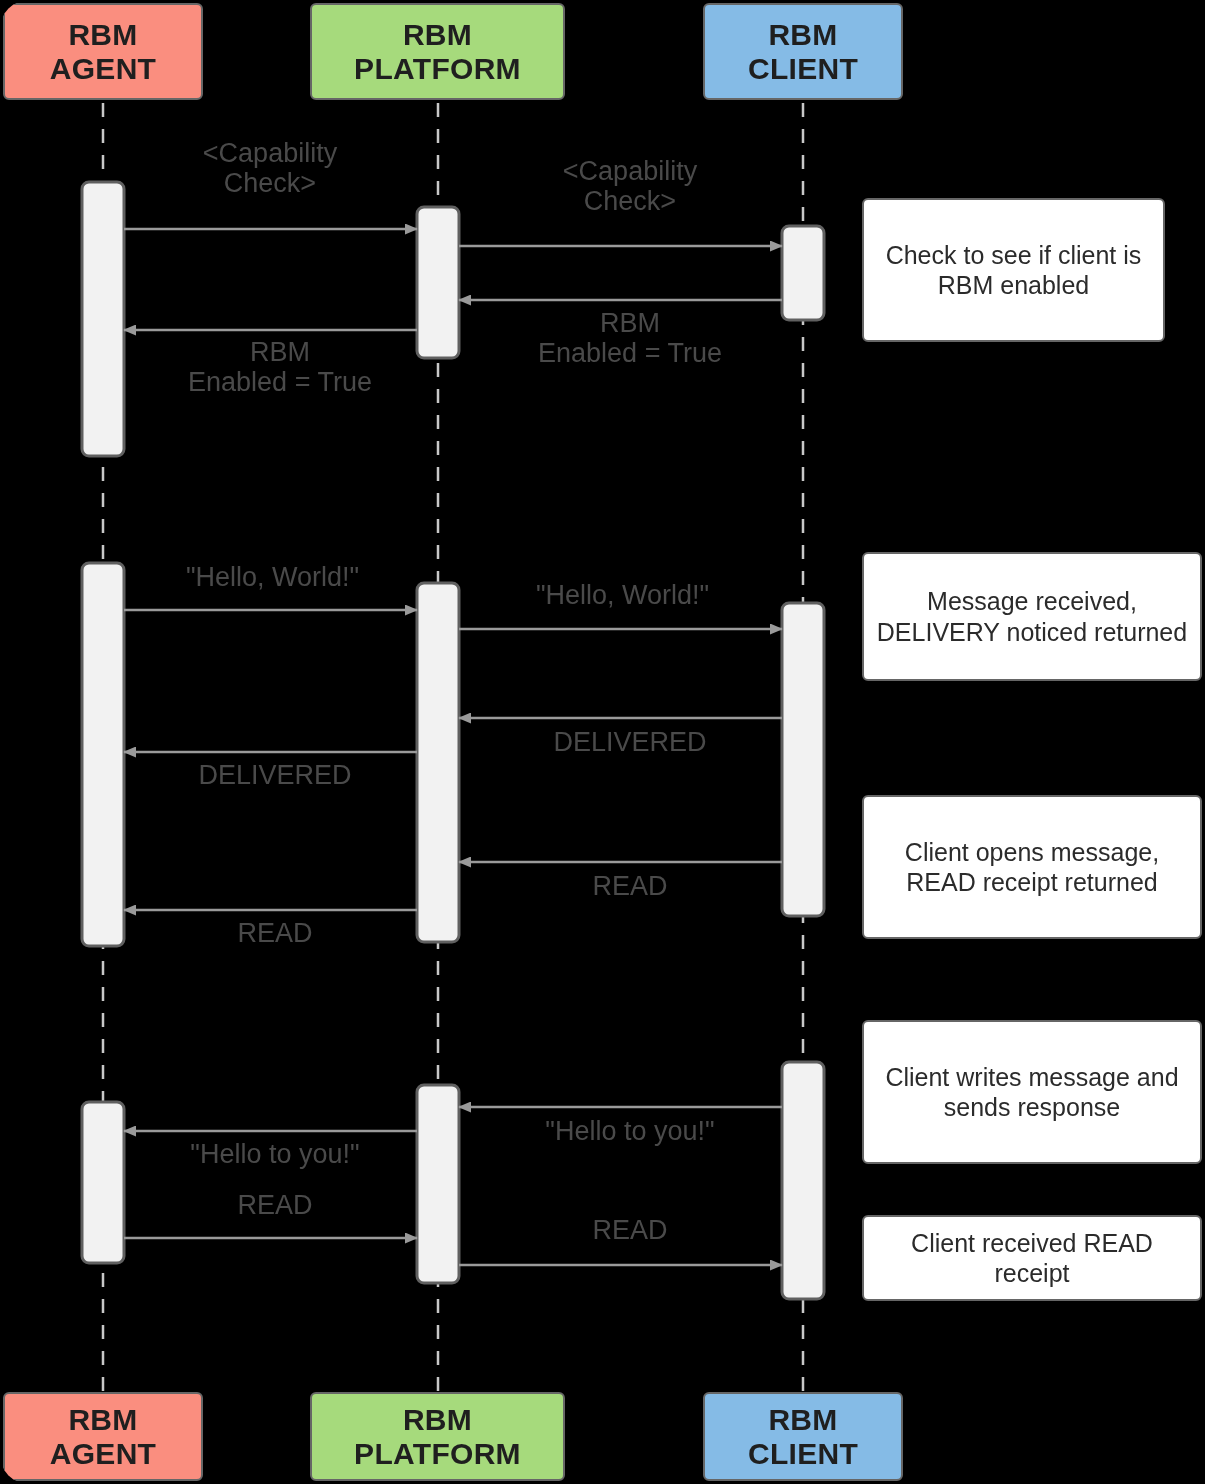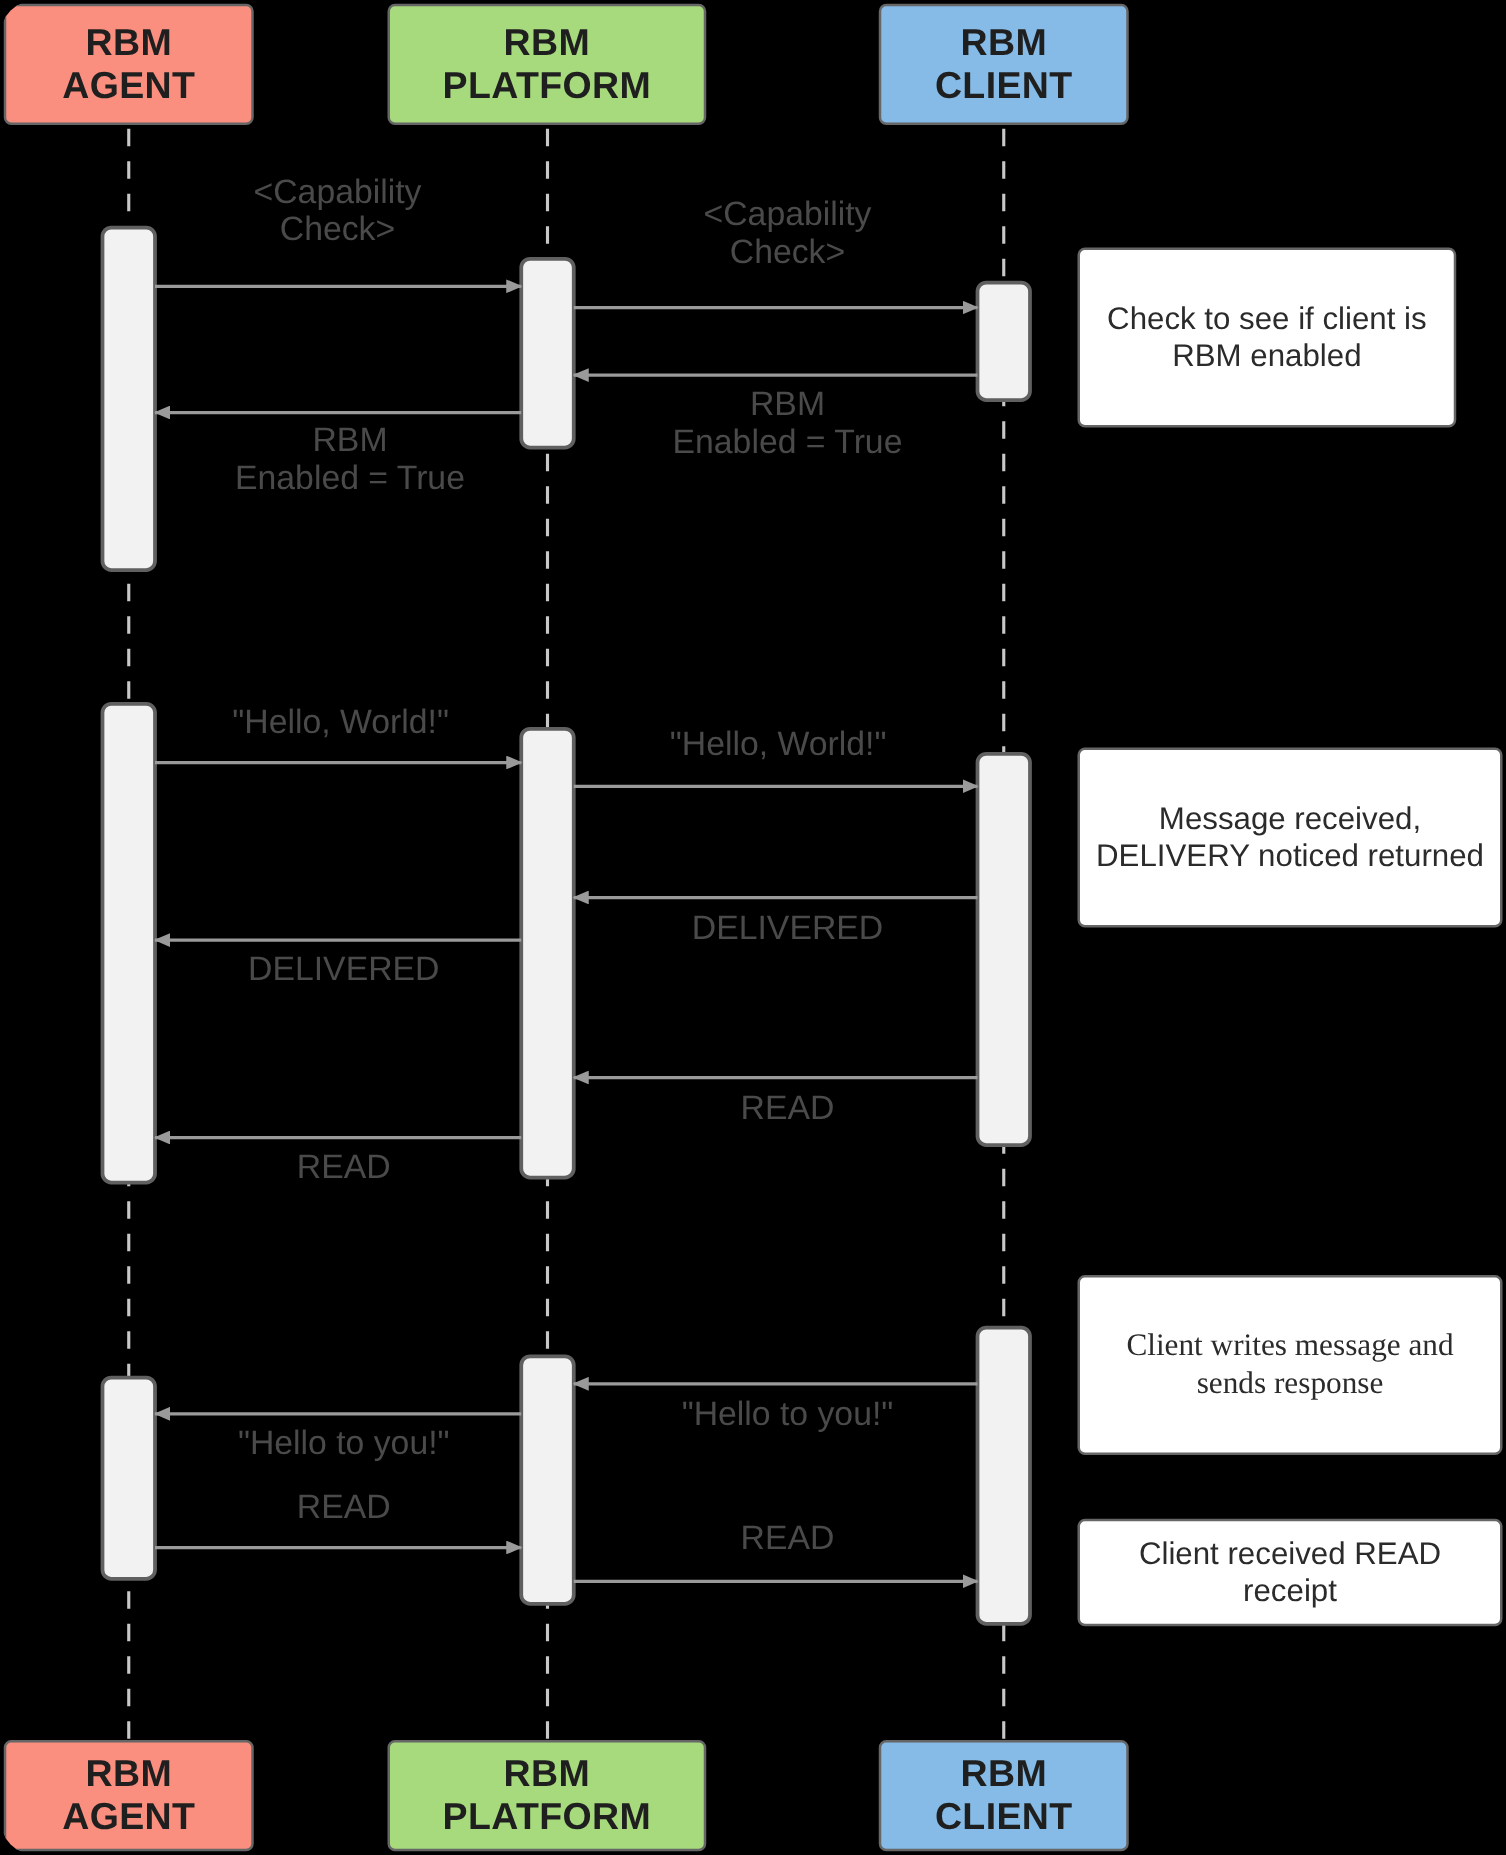--- a/index.html
+++ b/index.html
@@ -175,17 +175,18 @@
   <div class="msg-label" style="left:140px; top:760px; width:270px;">DELIVERED</div>
   <div class="msg-label" style="left:495px; top:871px; width:270px;">READ</div>
   <div class="msg-label" style="left:140px; top:918px; width:270px;">READ</div>
 
   <div class="msg-label" style="left:495px; top:1116px; width:270px;">"Hello to you!"</div>
   <div class="msg-label" style="left:140px; top:1139px; width:270px;">"Hello to you!"</div>
   <div class="msg-label" style="left:140px; top:1190px; width:270px;">READ</div>
   <div class="msg-label" style="left:495px; top:1215px; width:270px;">READ</div>
 
   <div class="note-box" style="left:862px; top:198px; width:303px; height:144px;">Check to see if client is RBM enabled</div>
-  <div class="note-box" style="left:862px; top:598px; width:340px; height:144px;">Message received, DELIVERY noticed returned</div>
-  <div class="note-box" style="left:862px; top:1020px; width:340px; height:144px;font-family:Liberation Serif, serif;">Client writes message and sends response</div>
+  <div class="note-box" style="left:862px; top:552px; width:340px; height:129px;">Message received, DELIVERY noticed returned</div>
+  <div class="note-box" style="left:862px; top:795px; width:340px; height:144px;">Client opens message, READ receipt returned</div>
+  <div class="note-box" style="left:862px; top:1020px; width:340px; height:144px;">Client writes message and sends response</div>
   <div class="note-box" style="left:862px; top:1215px; width:340px; height:86px;">Client received READ receipt</div>
 
 </div>
 
 </body></html>

